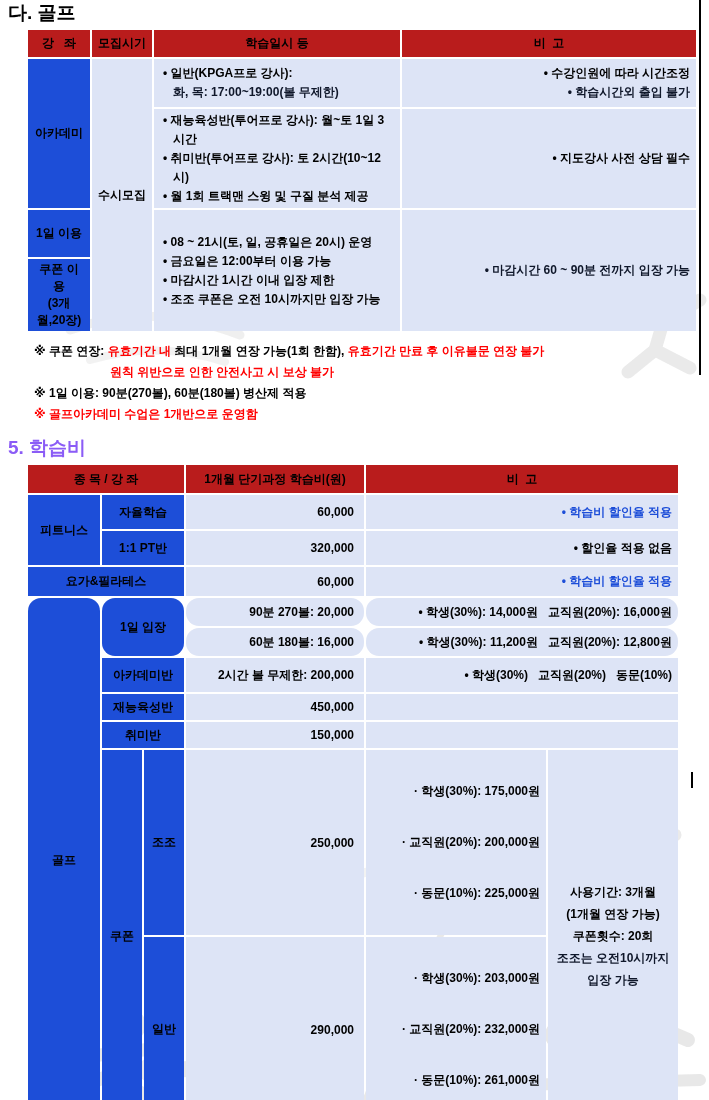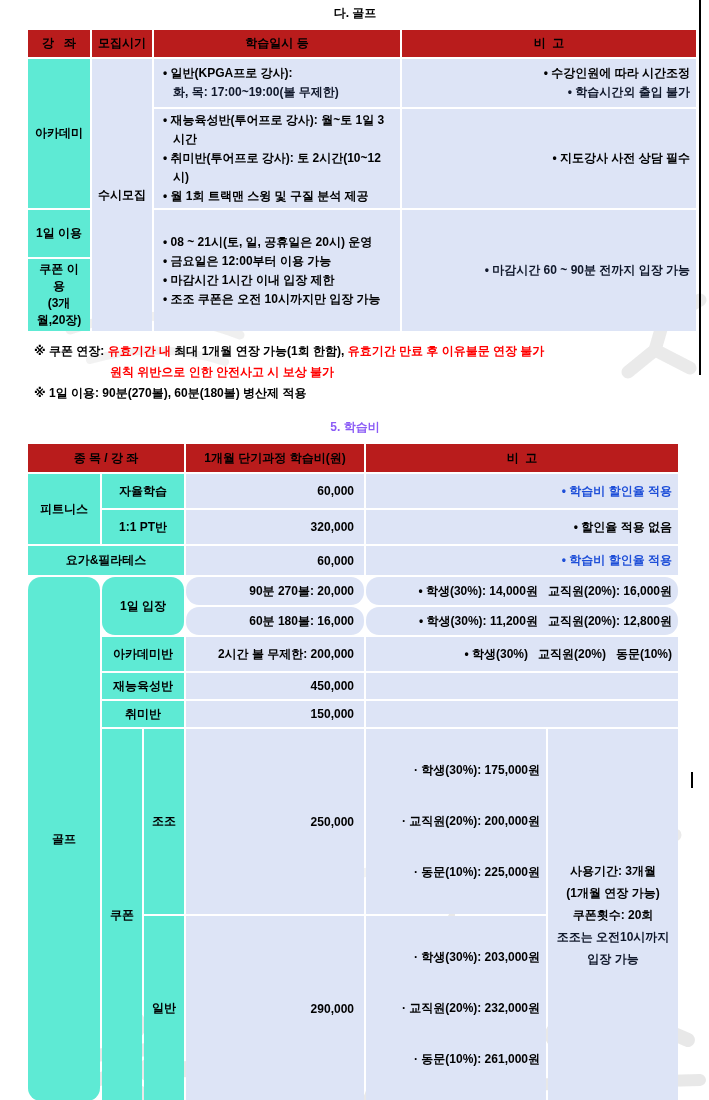--- a/index.html
+++ b/index.html
@@ -5,27 +5,27 @@
   html,body{margin:0;padding:0;background:#fff;}
   .page{position:relative;width:709px;height:1100px;background:#fff;overflow:hidden;
         font-family:"Liberation Sans","DejaVu Sans",sans-serif;font-weight:700;color:#000;}
   .content{position:relative;z-index:2;}
   
   .wm{position:absolute;left:0;top:0;z-index:1;}
   
   .right-line{position:absolute;left:699px;top:0;width:2px;height:375px;background:#000;z-index:3;}
   .tick{position:absolute;left:691px;top:772px;width:2px;height:16px;background:#000;z-index:3;}
   
-  .sec-title{font-size:12px;line-height:16px;margin:5px 7px 7px 8px;text-align:center;}
+  .sec-title{font-size:19px;line-height:16px;margin:5px 7px 7px 8px;}
   .sec-title.green{color:#8b5cf6;}
   
   table{border-collapse:separate;border-spacing:2px;margin-left:26px;}
   th,td{padding:2px 6px;font-size:12px;vertical-align:middle;}
   th{background:#b91c1c;text-align:center;font-weight:700;}
-  td.label{background:#5eead4;text-align:center;}
+  td.label{background:#1d4ed8;text-align:center;}
   td.plain{background:#dde4f6;text-align:center;font-family:Liberation Serif, serif;}
   td.body{background:#dde4f6;text-align:left;}
   td.fee{background:#dde4f6;text-align:right;padding-right:10px;white-space:pre;}
   td.note{background:#dde4f6;text-align:right;padding-left:8px;}
   .t1 th{height:23px;}
   .t1 tr.r1 td{height:44px;}
   .t1 tr.r2 td{height:68px;}
   .t1 tr.r3 td{height:43px;}
   .t1 tr.r4 td{height:34px;}
   .t1 td.body{padding-left:9px;}
@@ -169,20 +169,21 @@
           <div>(3개월,20장)</div>
         </td>
       </tr>
     </tbody>
       </table>
 
     <div class="notes1">
       <div class="nline"><span class="seg-k">※ 쿠폰 연장: </span><span class="seg-r">유효기간 내 </span><span class="seg-k">최대 1개월 연장 가능(1회 한함), </span><span class="seg-r">유효기간 만료 후 이유불문 연장 불가</span></div>
       <div class="nline cont"><span class="seg-r">원칙 위반으로 인한 안전사고 시 보상 불가</span></div>
       <div class="nline"><span class="seg-k">※ 1일 이용: 90분(270볼), 60분(180볼) 병산제 적용</span></div>
+      <div class="nline"><span class="seg-r">※ 골프아카데미 수업은 1개반으로 운영함</span></div>
     </div>
 
     <div class="sec-title green" style="margin-top:15px">5. 학습비</div>
 
     <table class="t2">
       <colgroup>
           <col style="width:72px">
           <col style="width:40px">
           <col style="width:40px">
           <col style="width:178px">

